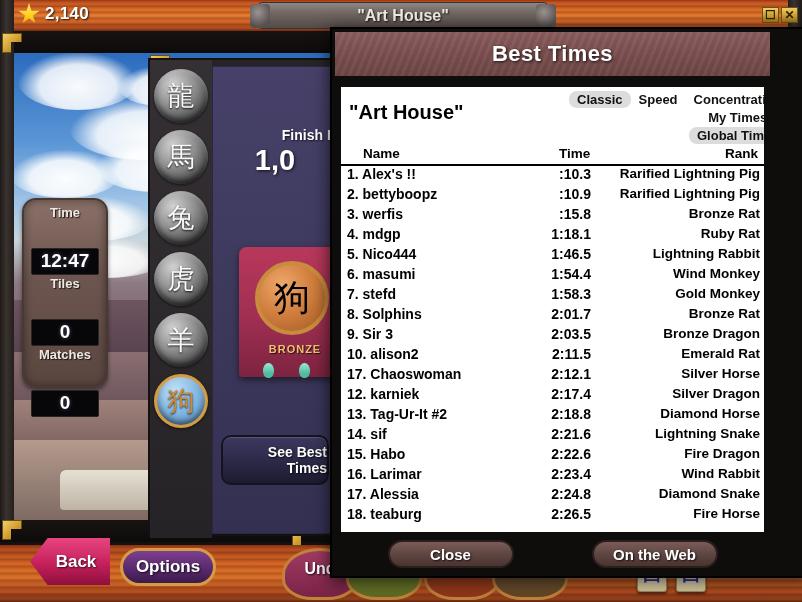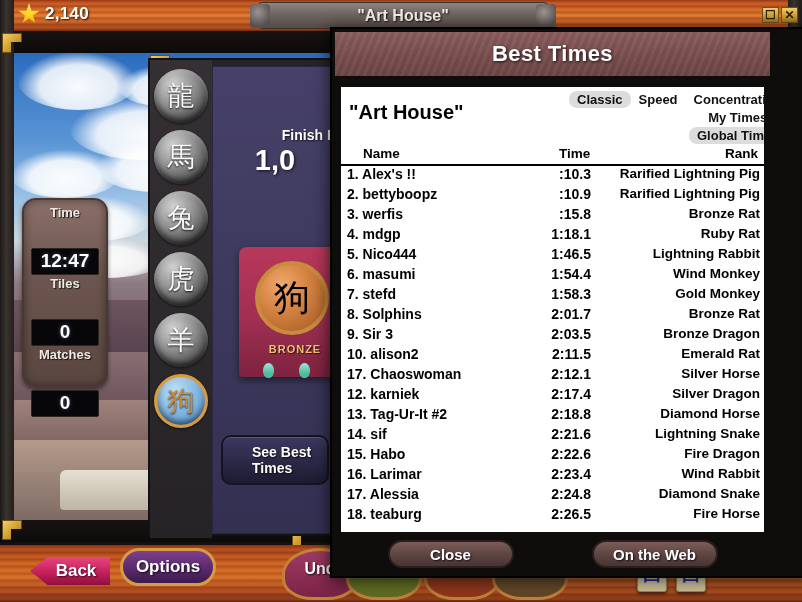--- a/index.html
+++ b/index.html
@@ -212,30 +212,30 @@
     letter-spacing: 1px;
     text-shadow: 1px 1px 1px rgba(0,0,0,.7);
   }
   .gem { position: absolute; width: 11px; height: 15px; border-radius: 50% 50% 45% 45%;
     background: linear-gradient(180deg,#9fe8d6 0%, #4fbba0 70%); }
   .see-best-btn {
     position: absolute; left: 8px; top: 368px; width: 108px; height: 50px;
     background: linear-gradient(180deg,#3c3860 0%, #2a2744 60%, #1d1b31 100%);
     border: 2px solid #15131f; border-radius: 10px;
     color: #fff; font-size: 14px; font-weight: bold; line-height: 1.15;
-    display: flex; align-items: center; justify-content: center; text-align: left;
+    display: flex; align-items: center; justify-content: center; text-align: right;
     text-shadow: 1px 1px 2px rgba(0,0,0,.8);
     box-shadow: inset 0 1px 0 rgba(255,255,255,.14);
     cursor: pointer;
     padding-left: 29px;
   }
 
   
   .btn-back {
-    position: absolute; left: 30px; bottom: 17px; width: 80px; height: 28px;
+    position: absolute; left: 30px; bottom: 17px; width: 80px; height: 47px;
     background: linear-gradient(180deg,#e8457f 0%, #c5205c 55%, #8e0f3d 100%);
     clip-path: polygon(22% 0%, 100% 0%, 100% 100%, 22% 100%, 0% 50%);
     border: 0; color: #fff; font-size: 17px; font-weight: bold;
     display: flex; align-items: center; justify-content: center;
     padding-left: 12px;
     text-shadow: 1px 1px 2px rgba(0,0,0,.7);
     box-shadow: 0 2px 3px rgba(0,0,0,.5);
     cursor: pointer; z-index: 11;
   }
   .btn-options {

